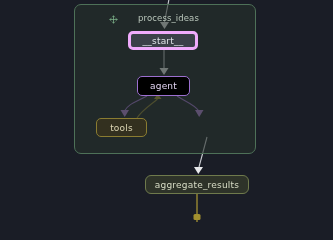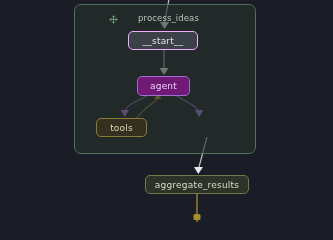--- a/index.html
+++ b/index.html
@@ -60,44 +60,44 @@
     border-radius: 5px;
     display: flex;
     align-items: center;
     justify-content: center;
     font-size: 9px;
     letter-spacing: 0.2px;
     white-space: nowrap;
   }
   .node-default {
     background: #3b4049;
-    border: 1px solid #f0abfc;
+    border: 3px solid #f0abfc;
     color: #dfe3e8;
   }
   .node-agent {
-    background: #701a75;
+    background: #000000;
     border: 1px solid #9c6fd0;
     color: #e2d4f2;
   }
   .node-tools {
     background: #33301f;
     border: 1px solid #8a7c31;
     color: #ddd6b4;
   }
   .node-aggregate {
     background: #2e3329;
     border: 1px solid #6f7a4c;
     color: #d8ddc6;
   }
 
   #n-start     { left: 128px; top: 31px;  width: 70px;  height: 19px; }
   #n-agent     { left: 137px; top: 76px;  width: 53px;  height: 20px; }
   #n-tools     { left: 96px;  top: 118px; width: 51px;  height: 19px; }
   #n-end       { left: 179px; top: 118px; width: 60px;  height: 19px; }
-  #n-aggregate { left: 145px; top: 175px; width: 104px; height: 19px; }
+  #n-aggregate { left: 145px; top: 175px; width: 104px; height: 19px; border-radius: 6px; }
 </style>
 </head>
 <body>
 
 <div id="canvas">
 
   <svg id="edge-layer" viewBox="0 0 333 222" width="333" height="222">
 
     <g>
       <path d="M 170 -6 L 164.5 22" stroke="#c9ccd1" stroke-width="1.1" fill="none"></path>

